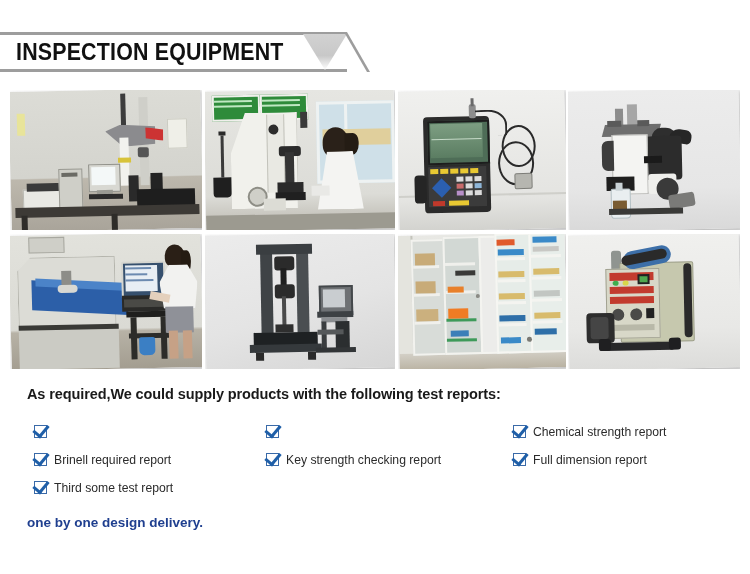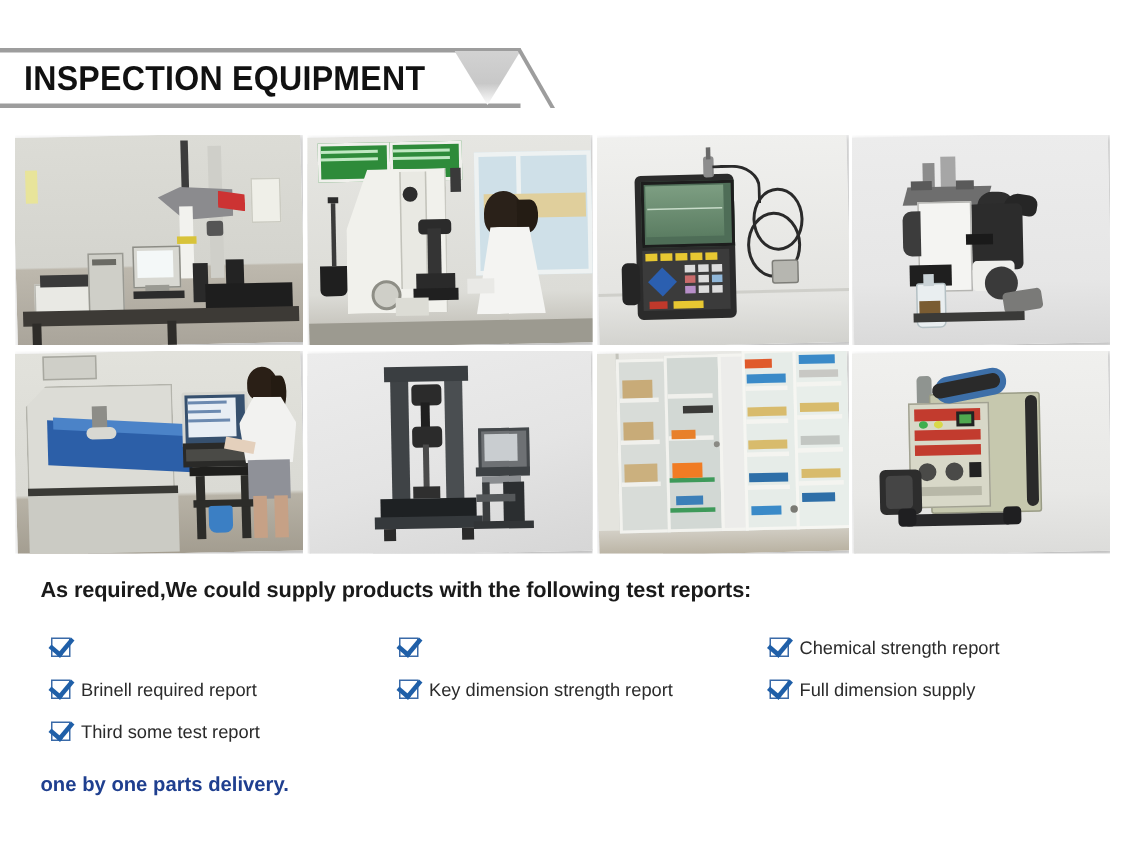--- a/index.html
+++ b/index.html
@@ -437,25 +437,25 @@
   <span class="chk"></span>
 </div>
 <div class="report-item" style="left:513px; top:425px;">
   <span class="chk"></span><span>Chemical strength report</span>
 </div>
 
 <div class="report-item" style="left:34px; top:453px;">
   <span class="chk"></span><span>Brinell required report</span>
 </div>
 <div class="report-item" style="left:266px; top:453px;">
-  <span class="chk"></span><span>Key dimension strength report</span>
+  <span class="chk"></span><span>Key strength checking report</span>
 </div>
 <div class="report-item" style="left:513px; top:453px;">
-  <span class="chk"></span><span>Full dimension supply</span>
+  <span class="chk"></span><span>Full dimension report</span>
 </div>
 
 <div class="report-item" style="left:34px; top:481px;">
   <span class="chk"></span><span>Third some test report</span>
 </div>
 
 <div class="note">
-  <div>one by one parts delivery.</div>
+  <div>one by one design delivery.</div>
 </div>
 
 </body></html>

